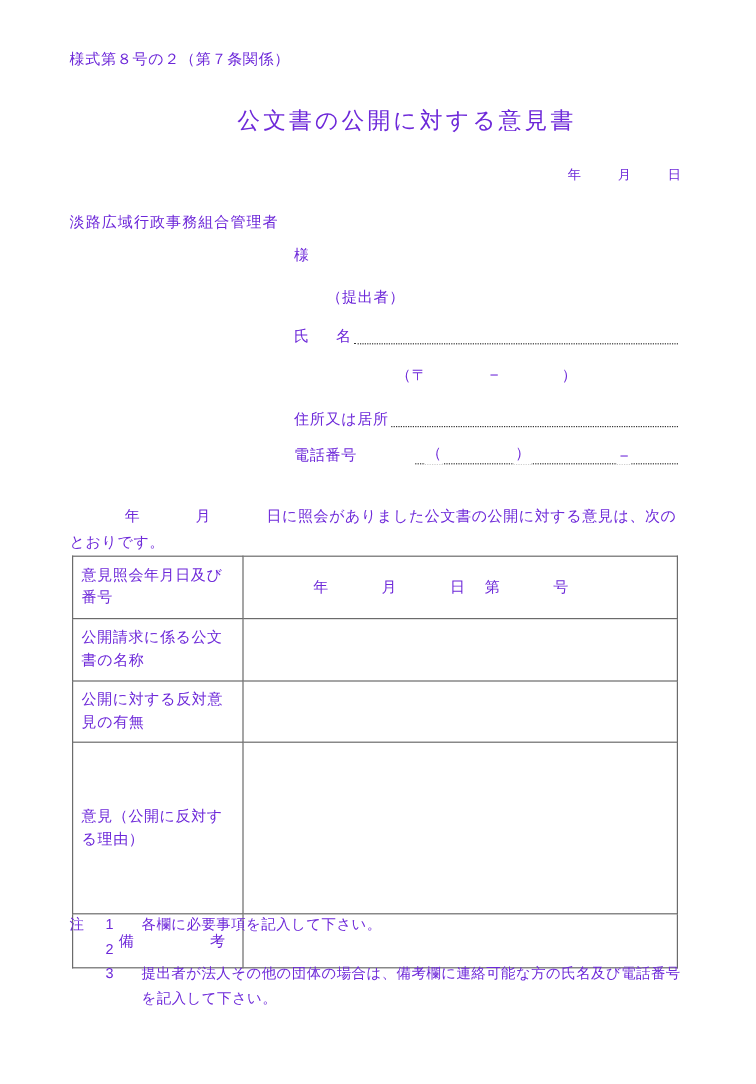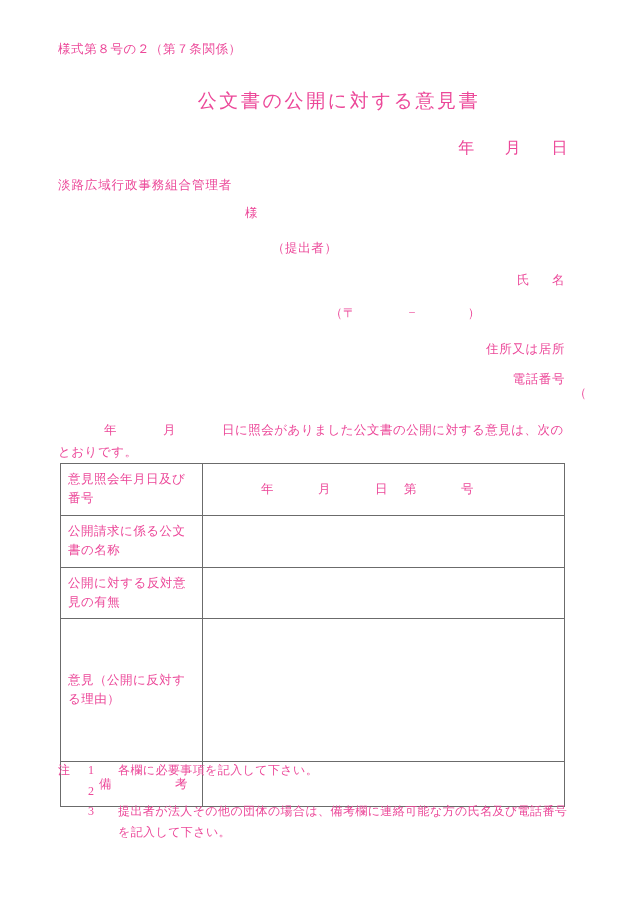--- a/index.html
+++ b/index.html
@@ -6,22 +6,22 @@
     margin: 0;
     padding: 0;
     background: #ffffff;
   }
 
   .page {
     position: relative;
     width: 630px;
     height: 888px;
     background: #ffffff;
-    font-family: Liberation Serif, serif;
-    color: #ec4899;
+    font-family: Liberation Sans, sans-serif;
+    color: #6d28d9;
     overflow: hidden;
   }
 
   
   .form-number {
     position: absolute;
     left: 58px;
     top: 41px;
     font-size: 12.5px;
     letter-spacing: 0.6px;
@@ -37,21 +37,21 @@
     font-size: 19px;
     letter-spacing: 2.6px;
     white-space: nowrap;
     padding-left: 24px;
   }
 
   .date-line {
     position: absolute;
     right: 62px;
     top: 138px;
-    font-size: 16px;
+    font-size: 11px;
     letter-spacing: 0.6px;
     white-space: nowrap;
   }
   .date-line .gap { display: inline-block; width: 30px; }
 
   .addressee {
     position: absolute;
     left: 58px;
     top: 177px;
     font-size: 12.5px;
@@ -73,24 +73,23 @@
     top: 240px;
     font-size: 12.5px;
     letter-spacing: 0.6px;
     white-space: nowrap;
   }
 
   
   .field-row {
     position: absolute;
     display: flex;
-    align-items: flex-end;
-    font-size: 12.5px;
-    white-space: nowrap;
-    flex-direction: column;
+    align-items: center;
+    font-size: 12.5px;
+    white-space: nowrap;
   }
 
   .field-label {
     letter-spacing: 0.6px;
     flex: 0 0 auto;
   }
   .field-label.spread {
     display: inline-block;
     width: 48px;
     text-align: justify;
@@ -99,21 +98,21 @@
 
   .dotline {
     flex: 1 1 auto;
     border-bottom: 1px dotted #333333;
     height: 12px;
     margin-left: 2px;
   }
 
   .row-name   { left: 245px; top: 272px; width: 320px; }
   .row-addr   { left: 245px; top: 341px; width: 320px; }
-  .row-tel    { left: 245px; top: 371px; width: 320px; }
+  .row-tel    { left: 245px; top: 371px; width: 320px; gap: 45px; }
 
   .zip-row {
     position: absolute;
     left: 330px;
     top: 305px;
     font-size: 12.5px;
     letter-spacing: 0.6px;
     white-space: nowrap;
   }
   .zip-row .gap-a { display: inline-block; width: 52px; }

